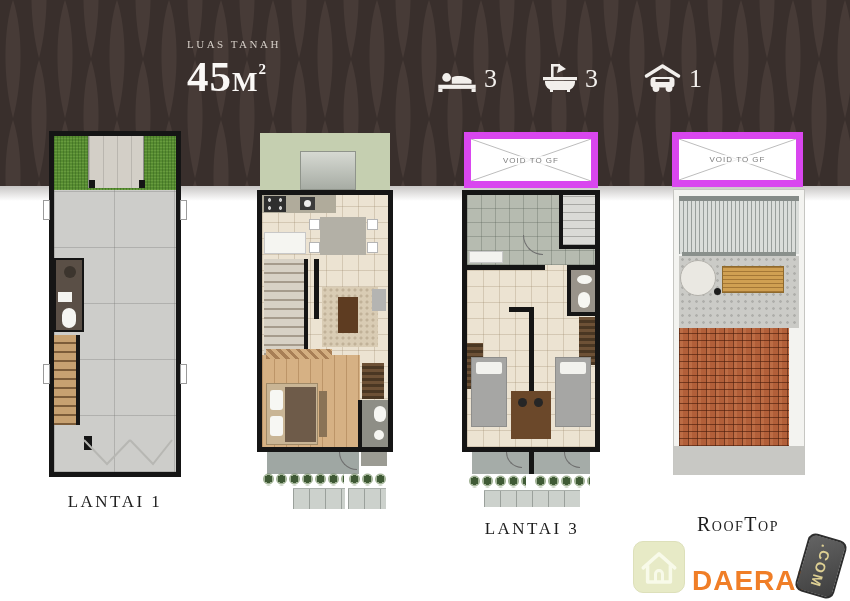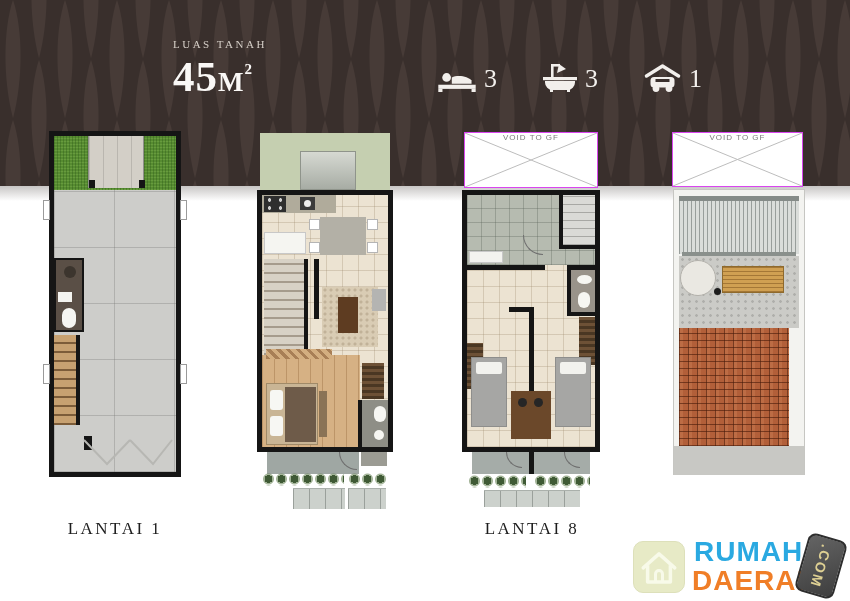--- a/index.html
+++ b/index.html
@@ -42,21 +42,21 @@
     background-image:repeating-linear-gradient(0deg, #a59b8c 0 2px, transparent 2px 9px); }
   .plants { background-image:radial-gradient(circle at 50% 50%, #3f5a35 0 4px, rgba(90,120,70,.55) 4px 5px, transparent 6px);
             background-size:13px 12px; }
   .fence { background-color:#ccd1cc;
     background-image:repeating-linear-gradient(90deg, #9aa09b 0 1px, transparent 1px 16px);
     border-top:1px solid #aab0ab; }
   .bricks { background-color:#b25f39;
     background-image:repeating-linear-gradient(90deg, rgba(70,25,8,.6) 0 1px, transparent 1px 9px),
                      repeating-linear-gradient(0deg, rgba(70,25,8,.6) 0 1px, transparent 1px 7px),
                      repeating-linear-gradient(90deg, rgba(255,190,140,.14) 0 4px, transparent 4px 9px); }
-  .void { background:#fff; border:1px solid #d946ef; display:flex; align-items:flex-start; justify-content:center; }
+  .void { background:#fff; border:7px solid #d946ef; display:flex; align-items:center; justify-content:center; }
   .void svg { position:absolute; left:0; top:0; width:100%; height:100%; }
   .void-label { position:relative; font-family:"Liberation Sans", sans-serif; font-size:8px;
                 letter-spacing:1px; color:#7d7d7d; background:rgba(255,255,255,.75); padding:0 3px; }
   .arc { border-left:1px solid #6f6f6f; border-bottom:1px solid #6f6f6f; border-bottom-left-radius:100%; }
 
   .plan-label { position:absolute; width:170px; text-align:center; font-size:17px;
                 letter-spacing:2.5px; color:#1d1d1d; }
   .plan-label.rooftop { font-variant:small-caps; letter-spacing:1.5px; font-size:20px; }
 
   
@@ -88,21 +88,21 @@
         <pattern id="leafp" width="52" height="120" patternUnits="userSpaceOnUse">
           <rect width="52" height="120" fill="#392f2c"></rect>
           <path d="M13,0 C23,30 23,80 13,118 C3,80 3,30 13,0 Z" fill="#473b37"></path>
           <path d="M39,-60 C49,-30 49,20 39,58 C29,20 29,-30 39,-60 Z" fill="#473b37"></path>
           <path d="M39,60 C49,90 49,140 39,178 C29,140 29,90 39,60 Z" fill="#473b37"></path>
         </pattern>
       </defs>
       <rect width="850" height="186" fill="url(#leafp)"></rect>
     </svg>
 
-    <div class="spec" style="left:173px;">
+    <div class="spec" style="left:187px;">
       <div class="spec-label">LUAS TANAH</div>
       <div class="spec-value"><span>45</span><span class="spec-unit">M</span><span class="spec-sup">2</span></div>
     </div>
 
 
     <div class="features">
       <div class="feature">
         <svg width="38" height="27" viewBox="0 0 36 26">
           <rect x="0" y="19" width="36" height="4" fill="#f2efec"></rect>
           <rect x="0" y="23" width="4" height="3" fill="#f2efec"></rect>
@@ -264,29 +264,29 @@
       <div class="abs" style="left:8px;top:62px;width:114px;height:4px;background:#8a908c;"></div>
       <div class="abs" style="left:5px;top:66px;width:120px;height:72px;background-color:#cbcbc7;background-image:radial-gradient(circle,rgba(90,90,88,.25) 1px,transparent 1.6px);background-size:7px 7px;"></div>
       <div class="abs" style="left:6px;top:70px;width:36px;height:36px;background:#eae8e2;border:1px solid #b3b1ab;border-radius:50%;"></div>
       <div class="abs" style="left:40px;top:98px;width:7px;height:7px;background:#1d1d1d;border-radius:50%;"></div>
       <div class="abs" style="left:48px;top:76px;width:62px;height:27px;background-color:#d0a052;background-image:repeating-linear-gradient(0deg,rgba(110,70,20,.45) 0 1px,transparent 1px 4px);border:1px solid #8f6a2c;"></div>
       <div class="abs bricks" style="left:5px;top:138px;width:110px;height:118px;"></div>
       <div class="abs" style="left:0;top:256px;width:130px;height:29px;background:#c8c8c4;"></div>
     </div>
   </div>
 
-  <div class="plan-label" style="left:30px;top:519px;">LANTAI 1</div>
-  <div class="plan-label" style="left:447px;top:519px;">LANTAI 8</div>
+  <div class="plan-label" style="left:30px;top:492px;">LANTAI 1</div>
+  <div class="plan-label" style="left:447px;top:519px;">LANTAI 3</div>
+  <div class="plan-label rooftop" style="left:653px;top:513px;">RoofTop</div>
 
   <div class="wm-tile">
     <svg width="42" height="42" viewBox="0 0 48 48">
       <path d="M6,25 L24,9 L42,25" fill="none" stroke="#f8fae9" stroke-width="4" stroke-linecap="round" stroke-linejoin="round"></path>
       <path d="M11,22 V41 H37 V22" fill="none" stroke="#f8fae9" stroke-width="4" stroke-linejoin="round"></path>
       <path d="M20,41 V32 a4,4 0 0 1 8,0 V41" fill="none" stroke="#f8fae9" stroke-width="3.4"></path>
     </svg>
   </div>
-  <div class="wm-word wm-word1">RUMAH</div>
   <div class="wm-word wm-word2">DAERAH</div>
   <div class="wm-badge">
     <span>.COM</span>
   </div>
 
 </div>
 
 </body></html>

